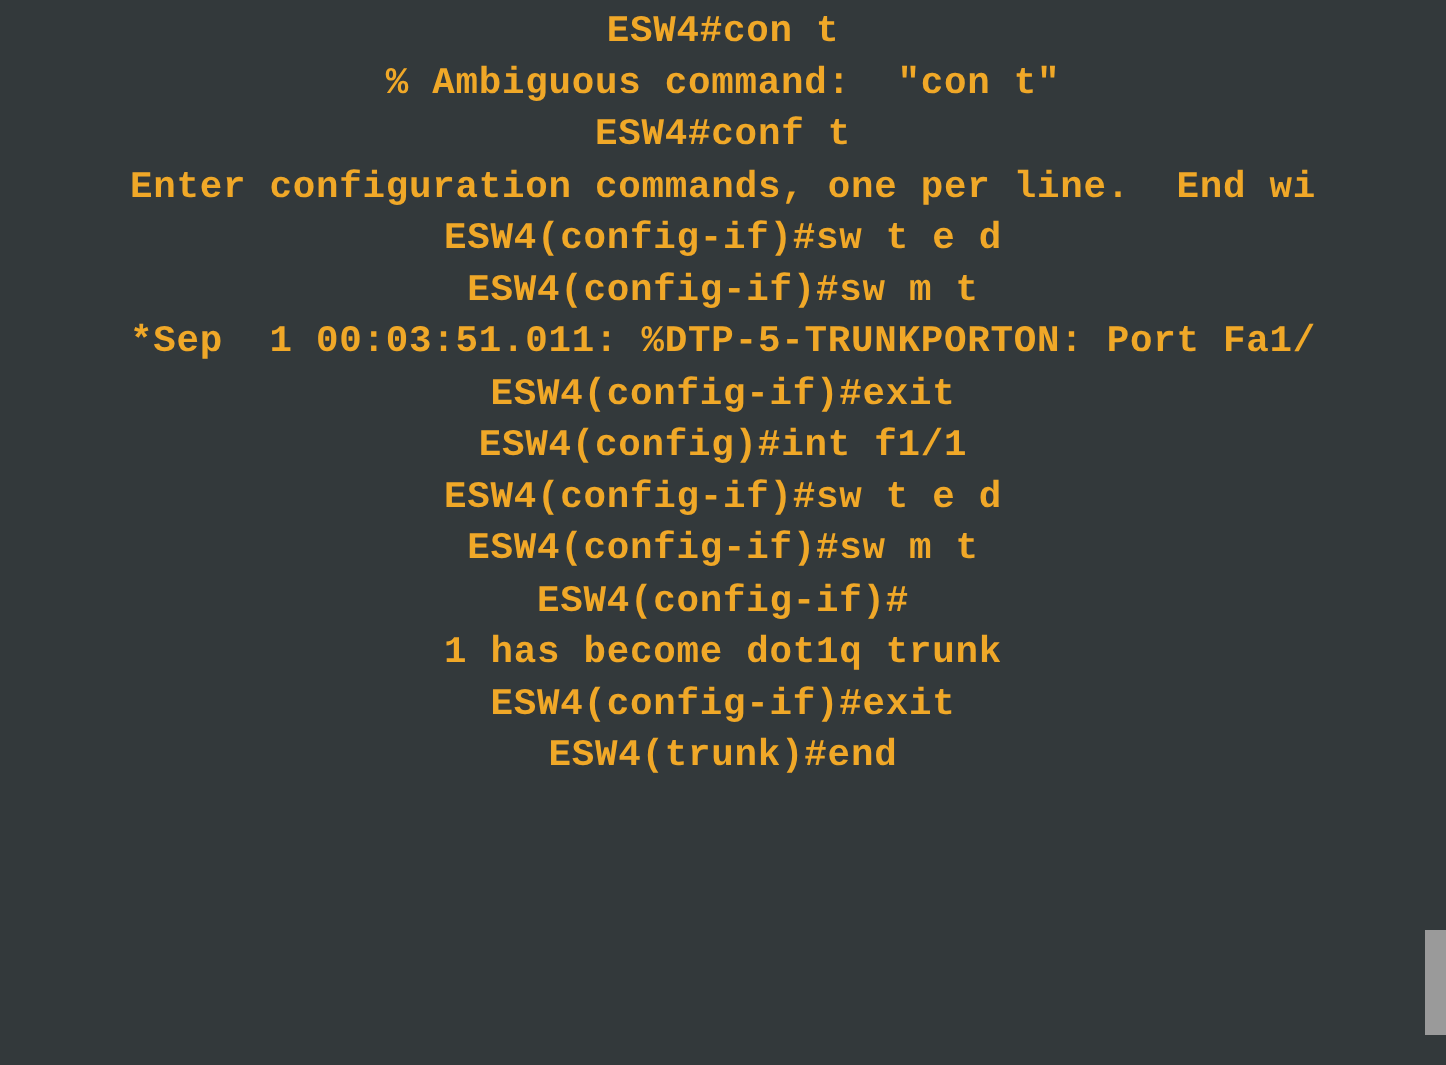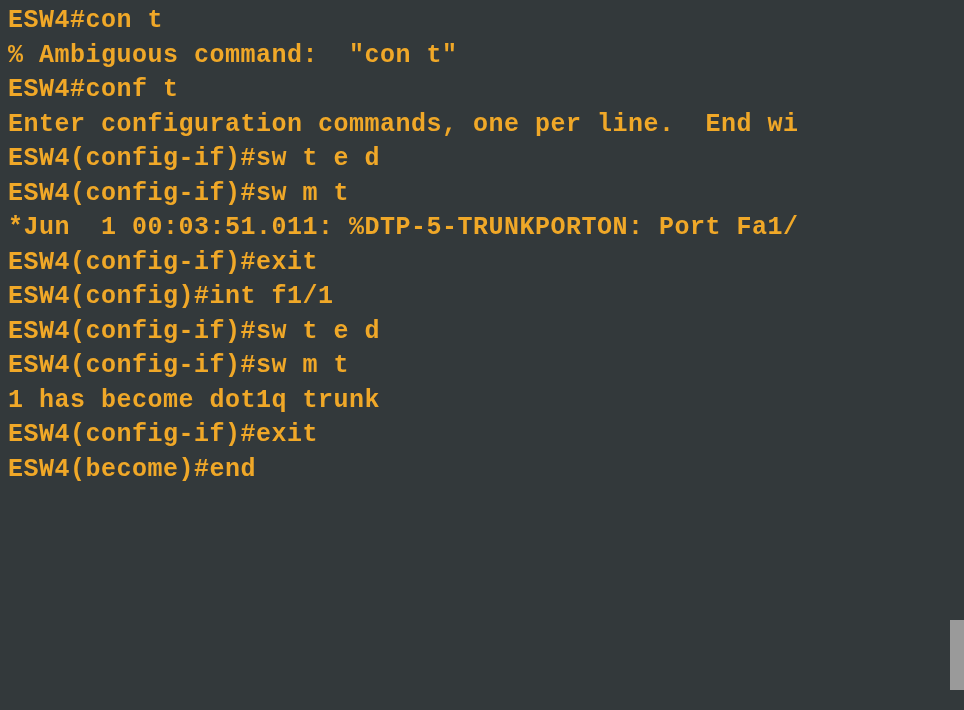--- a/index.html
+++ b/index.html
@@ -17,20 +17,21 @@
       width: 964px;
       height: 710px;
       overflow: hidden;
       position: relative;
       line-height: 1.38;
       letter-spacing: 0.5px;
     }
     .terminal-line {
       white-space: pre;
       overflow: hidden;
+      text-align: center;
     }
     .scrollbar {
       position: absolute;
       right: 0;
       top: 0;
       width: 14px;
       height: 100%;
       background-color: #33393b;
     }
     .scrollbar-thumb {
@@ -45,25 +46,26 @@
 </head>
 <body>
 
 <div>
   <div class="terminal-line">ESW4#con t</div>
   <div class="terminal-line">% Ambiguous command:  "con t"</div>
   <div class="terminal-line">ESW4#conf t</div>
   <div class="terminal-line">Enter configuration commands, one per line.  End wi</div>
   <div class="terminal-line">ESW4(config-if)#sw t e d</div>
   <div class="terminal-line">ESW4(config-if)#sw m t</div>
-  <div class="terminal-line">*Jun  1 00:03:51.011: %DTP-5-TRUNKPORTON: Port Fa1/</div>
+  <div class="terminal-line">*Sep  1 00:03:51.011: %DTP-5-TRUNKPORTON: Port Fa1/</div>
   <div class="terminal-line">ESW4(config-if)#exit</div>
   <div class="terminal-line">ESW4(config)#int f1/1</div>
   <div class="terminal-line">ESW4(config-if)#sw t e d</div>
   <div class="terminal-line">ESW4(config-if)#sw m t</div>
+  <div class="terminal-line">ESW4(config-if)#</div>
   <div class="terminal-line">1 has become dot1q trunk</div>
   <div class="terminal-line">ESW4(config-if)#exit</div>
-  <div class="terminal-line">ESW4(become)#end</div>
+  <div class="terminal-line">ESW4(trunk)#end</div>
 </div>
 
 <div class="scrollbar">
   <div class="scrollbar-thumb"></div>
 </div>
 
 </body></html>

